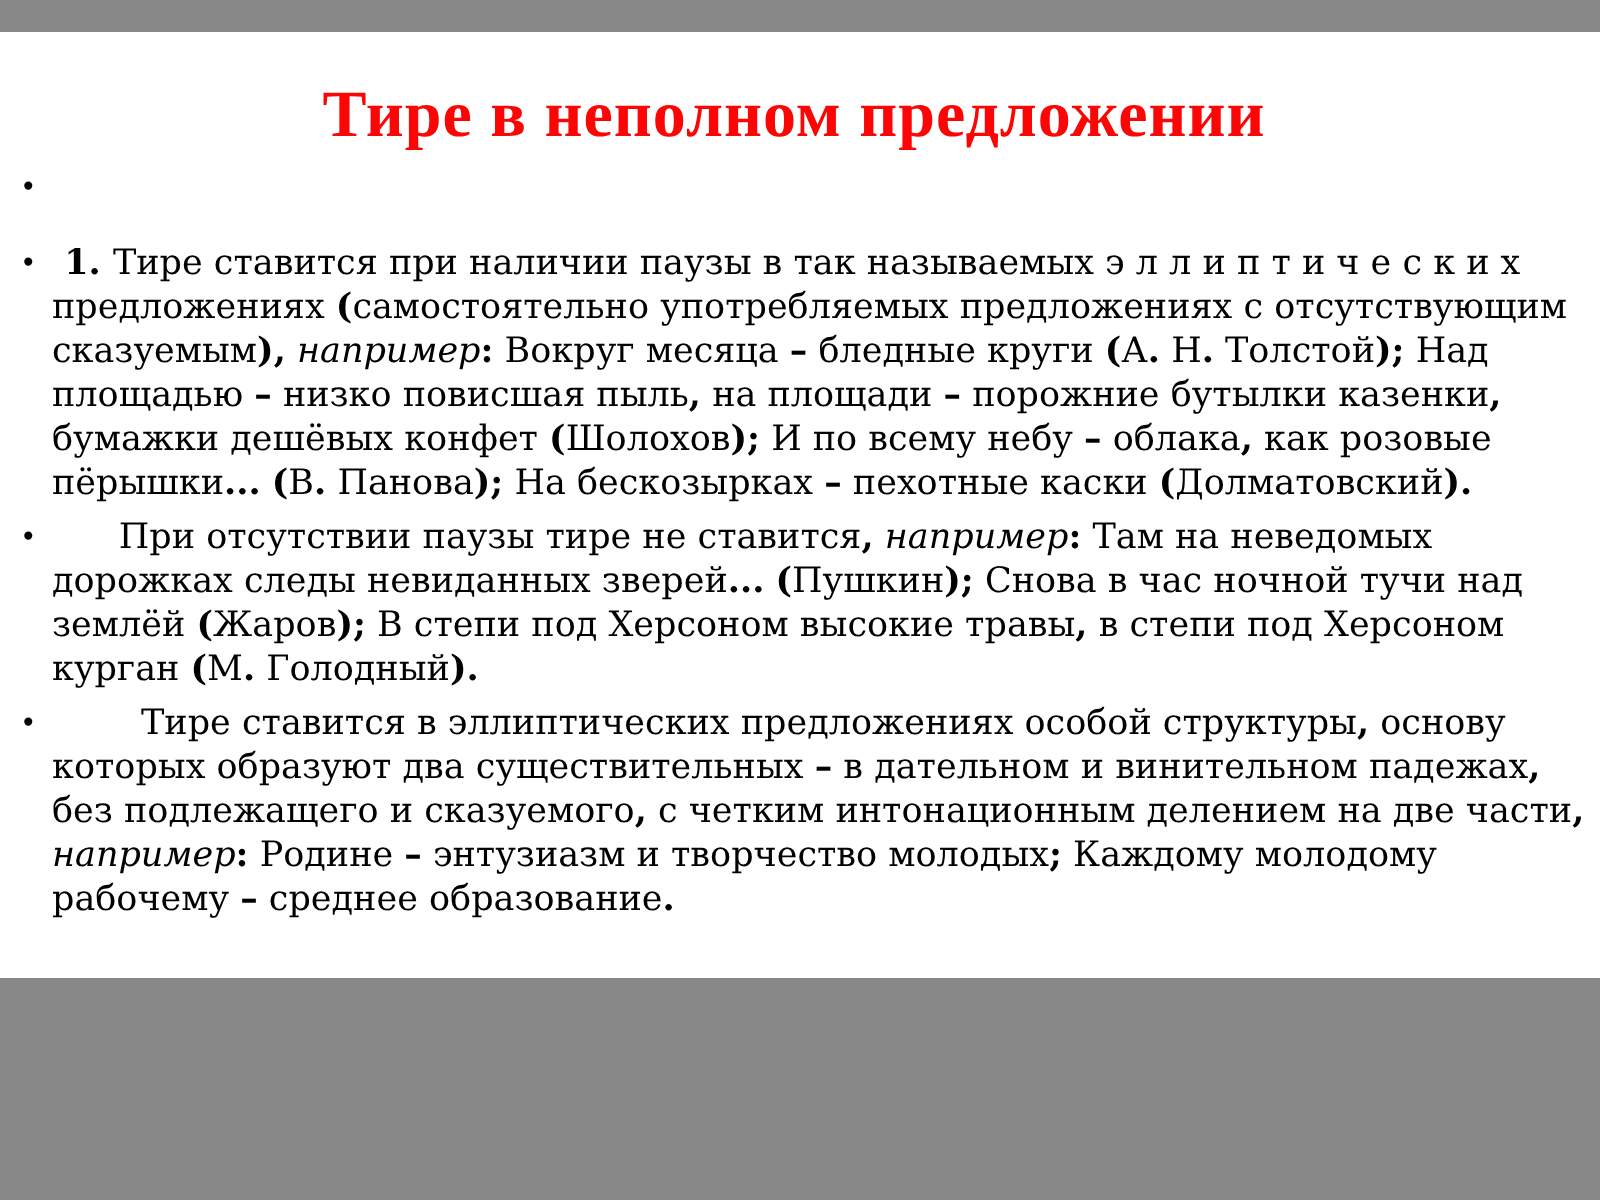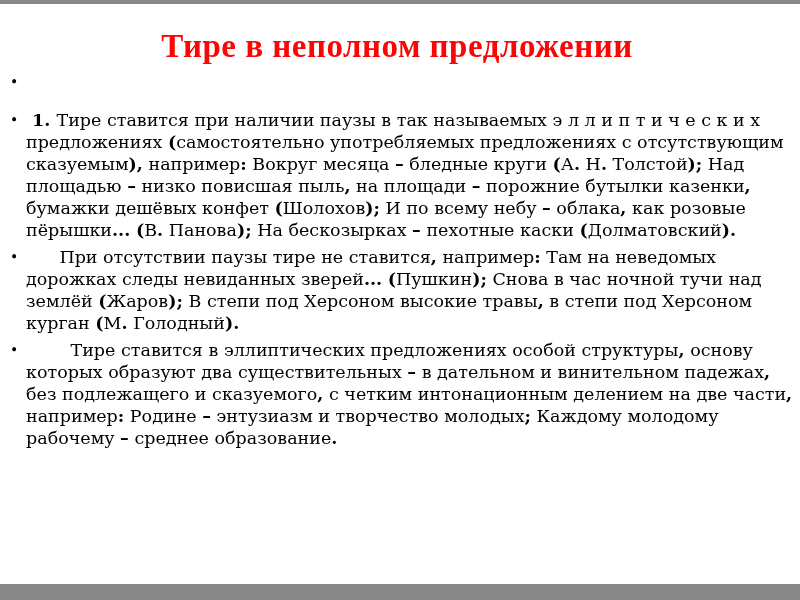--- a/index.html
+++ b/index.html
@@ -3,22 +3,22 @@
 <meta charset="utf-8">
 <style>
   html, body { margin: 0; padding: 0; }
   body {
     font-family: "DejaVu Serif", serif;
     background: #888;
   }
   .slide {
     position: relative;
     width: 800px;
-    height: 580px;
-    margin: 4px auto;
+    height: 473px;
+    margin: 16px auto;
     background: #ffffff;
     box-sizing: border-box;
     padding: 24px 6px 0 0;
     overflow: hidden;
   }
   .title {
     font-family: "Liberation Serif", serif;
     font-size: 33px;
     font-weight: bold;
     text-align: center;
@@ -42,21 +42,21 @@
   ul.bullets li:first-child {
     margin-bottom: 16px;
   }
   .marker {
     position: absolute;
     left: 10px;
     top: 0;
     font-size: 14px;
     line-height: 22px;
   }
-  .seg-i { }
+  .seg-i { font-style: italic; }
   .seg-b { font-weight: bold; }
   .content b { font-weight: bold; }
 </style>
 </head>
 <body>
 
 <div class="slide" style="background: rgb(255, 255, 255);">
   <h1 class="title" style="color: rgb(251, 5, 5);">Тире в неполном предложении</h1>
   <ul class="bullets">
       <li style="color: rgb(0, 0, 0);"><span class="marker">•</span><span class="content"></span></li>

